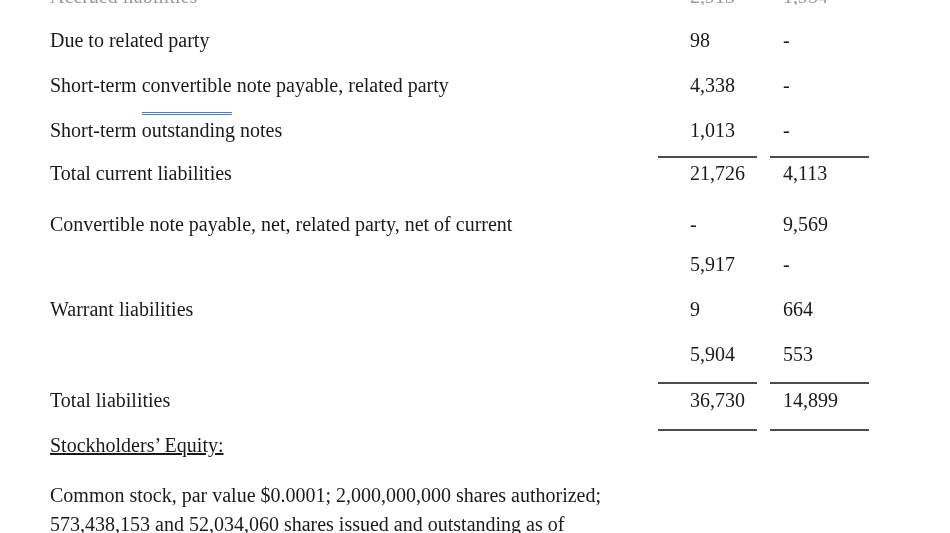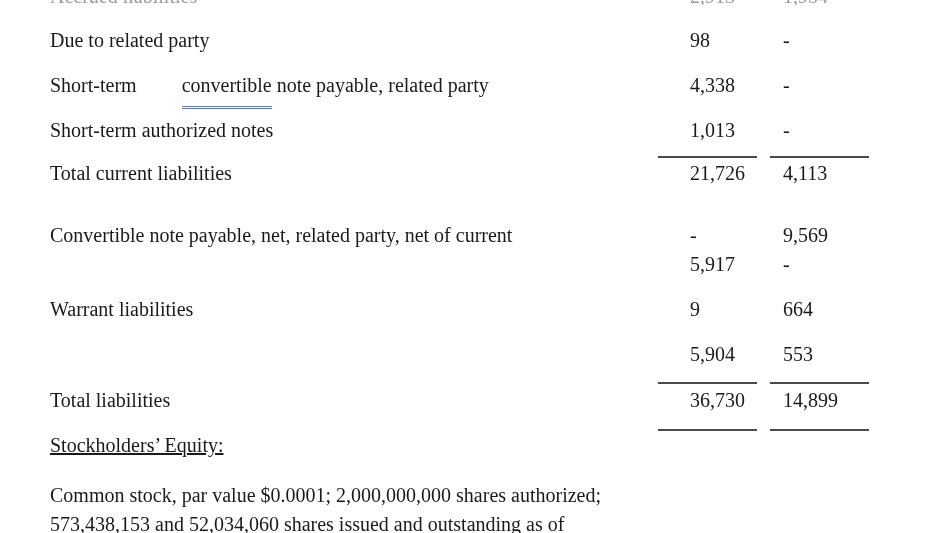--- a/index.html
+++ b/index.html
@@ -41,22 +41,21 @@
   }
   .rule {
     position: absolute;
     height: 0;
     border-top: 2px solid #4c4c4c;
   }
   .rule.c1 { left: 658px; width: 99px; }
   .rule.c2 { left: 770px; width: 99px; }
   .grammar-underline {
     border-bottom: 3px double #4b7dc8;
-    padding-bottom: 10px;
-    margin-left: 40px;
+    padding-bottom: 16px;
   }
   .clip-strip {
     position: absolute;
     top: 0;
     left: 0;
     width: 950px;
     height: 5px;
     overflow: hidden;
   }
   .clip-strip .row-inner {
@@ -96,35 +95,35 @@
   <span class="col2">-</span>
 </div>
 
 <div class="row" style="top:74px">
   <span class="label"><span>Short-term </span><span class="grammar-underline">convertible</span><span> note payable, related party</span></span>
   <span class="col1">4,338</span>
   <span class="col2">-</span>
 </div>
 
 <div class="row" style="top:119px">
-  <span class="label">Short-term authorized notes</span>
+  <span class="label">Short-term outstanding notes</span>
   <span class="col1">1,013</span>
   <span class="col2">-</span>
 </div>
 
 <div class="rule c1" style="top:156px"></div>
 <div class="rule c2" style="top:156px"></div>
 
 <div class="row" style="top:162px">
   <span class="label">Total current liabilities</span>
   <span class="col1">21,726</span>
   <span class="col2">4,113</span>
 </div>
 
-<div class="row" style="top:224px">
+<div class="row" style="top:213px">
   <span class="label">Convertible note payable, net, related party, net of current</span>
   <span class="col1">-</span>
   <span class="col2">9,569</span>
 </div>
 
 <div class="row" style="top:253px">
   <span class="col1">5,917</span>
   <span class="col2">-</span>
 </div>
 

